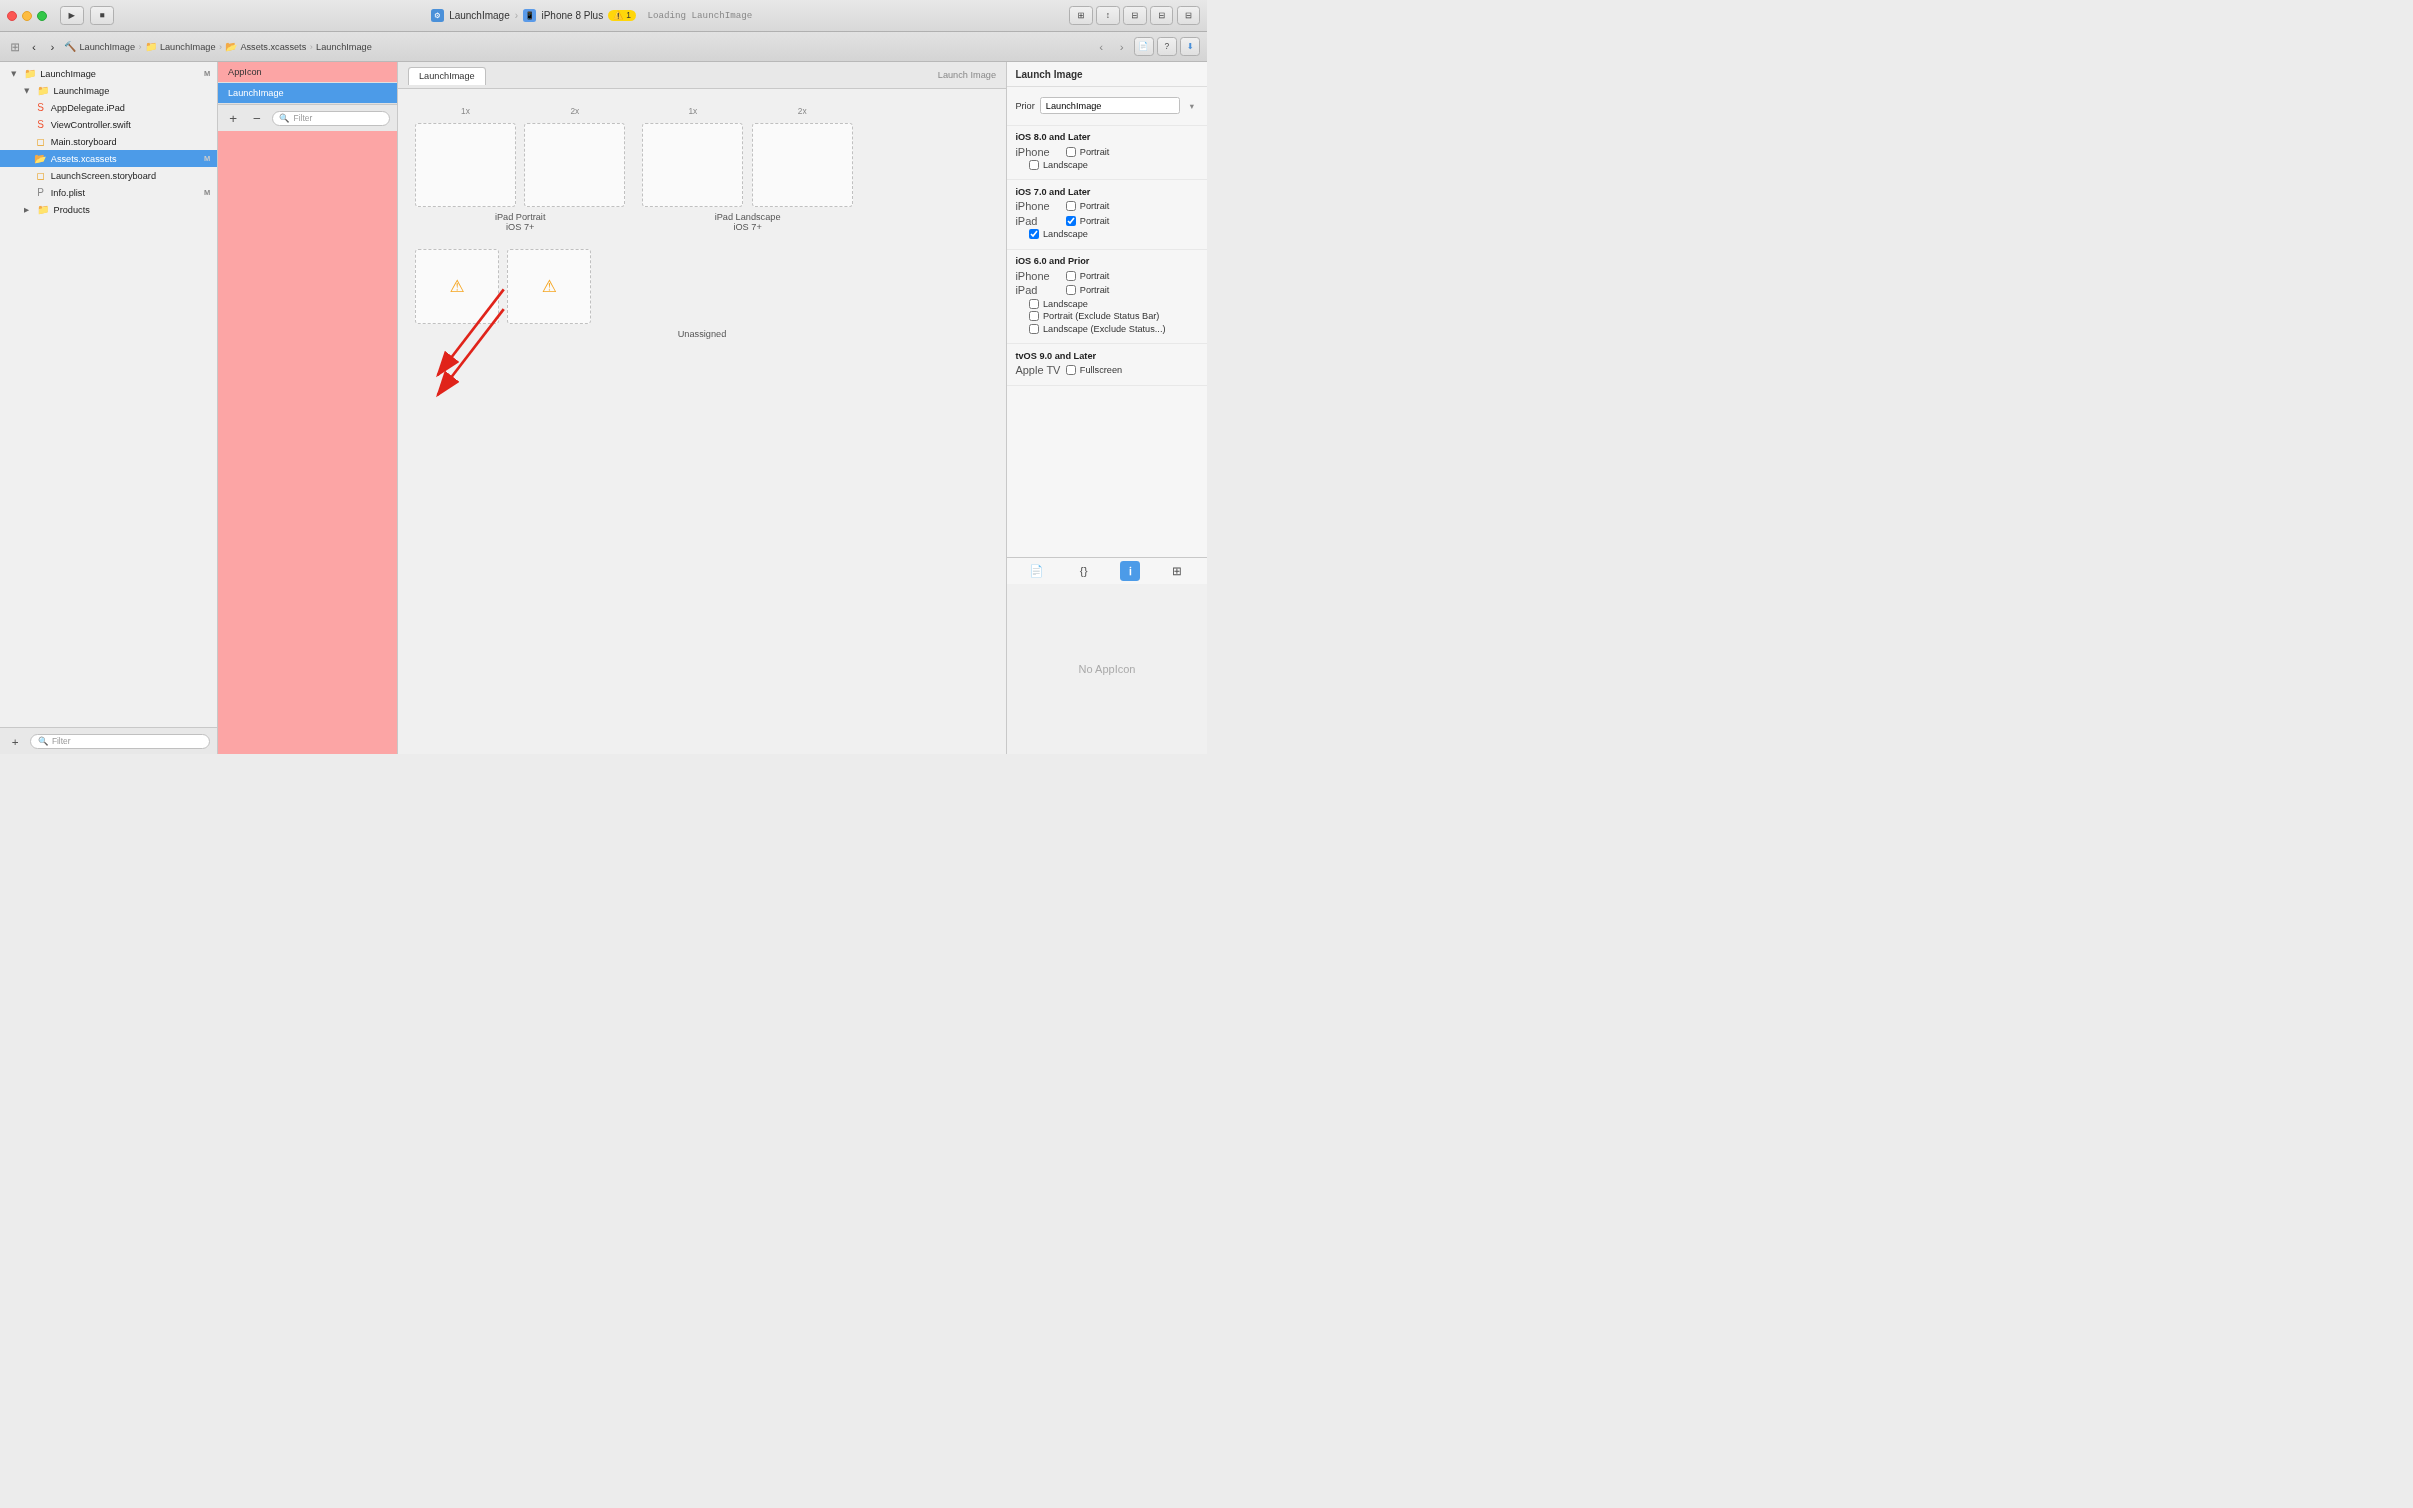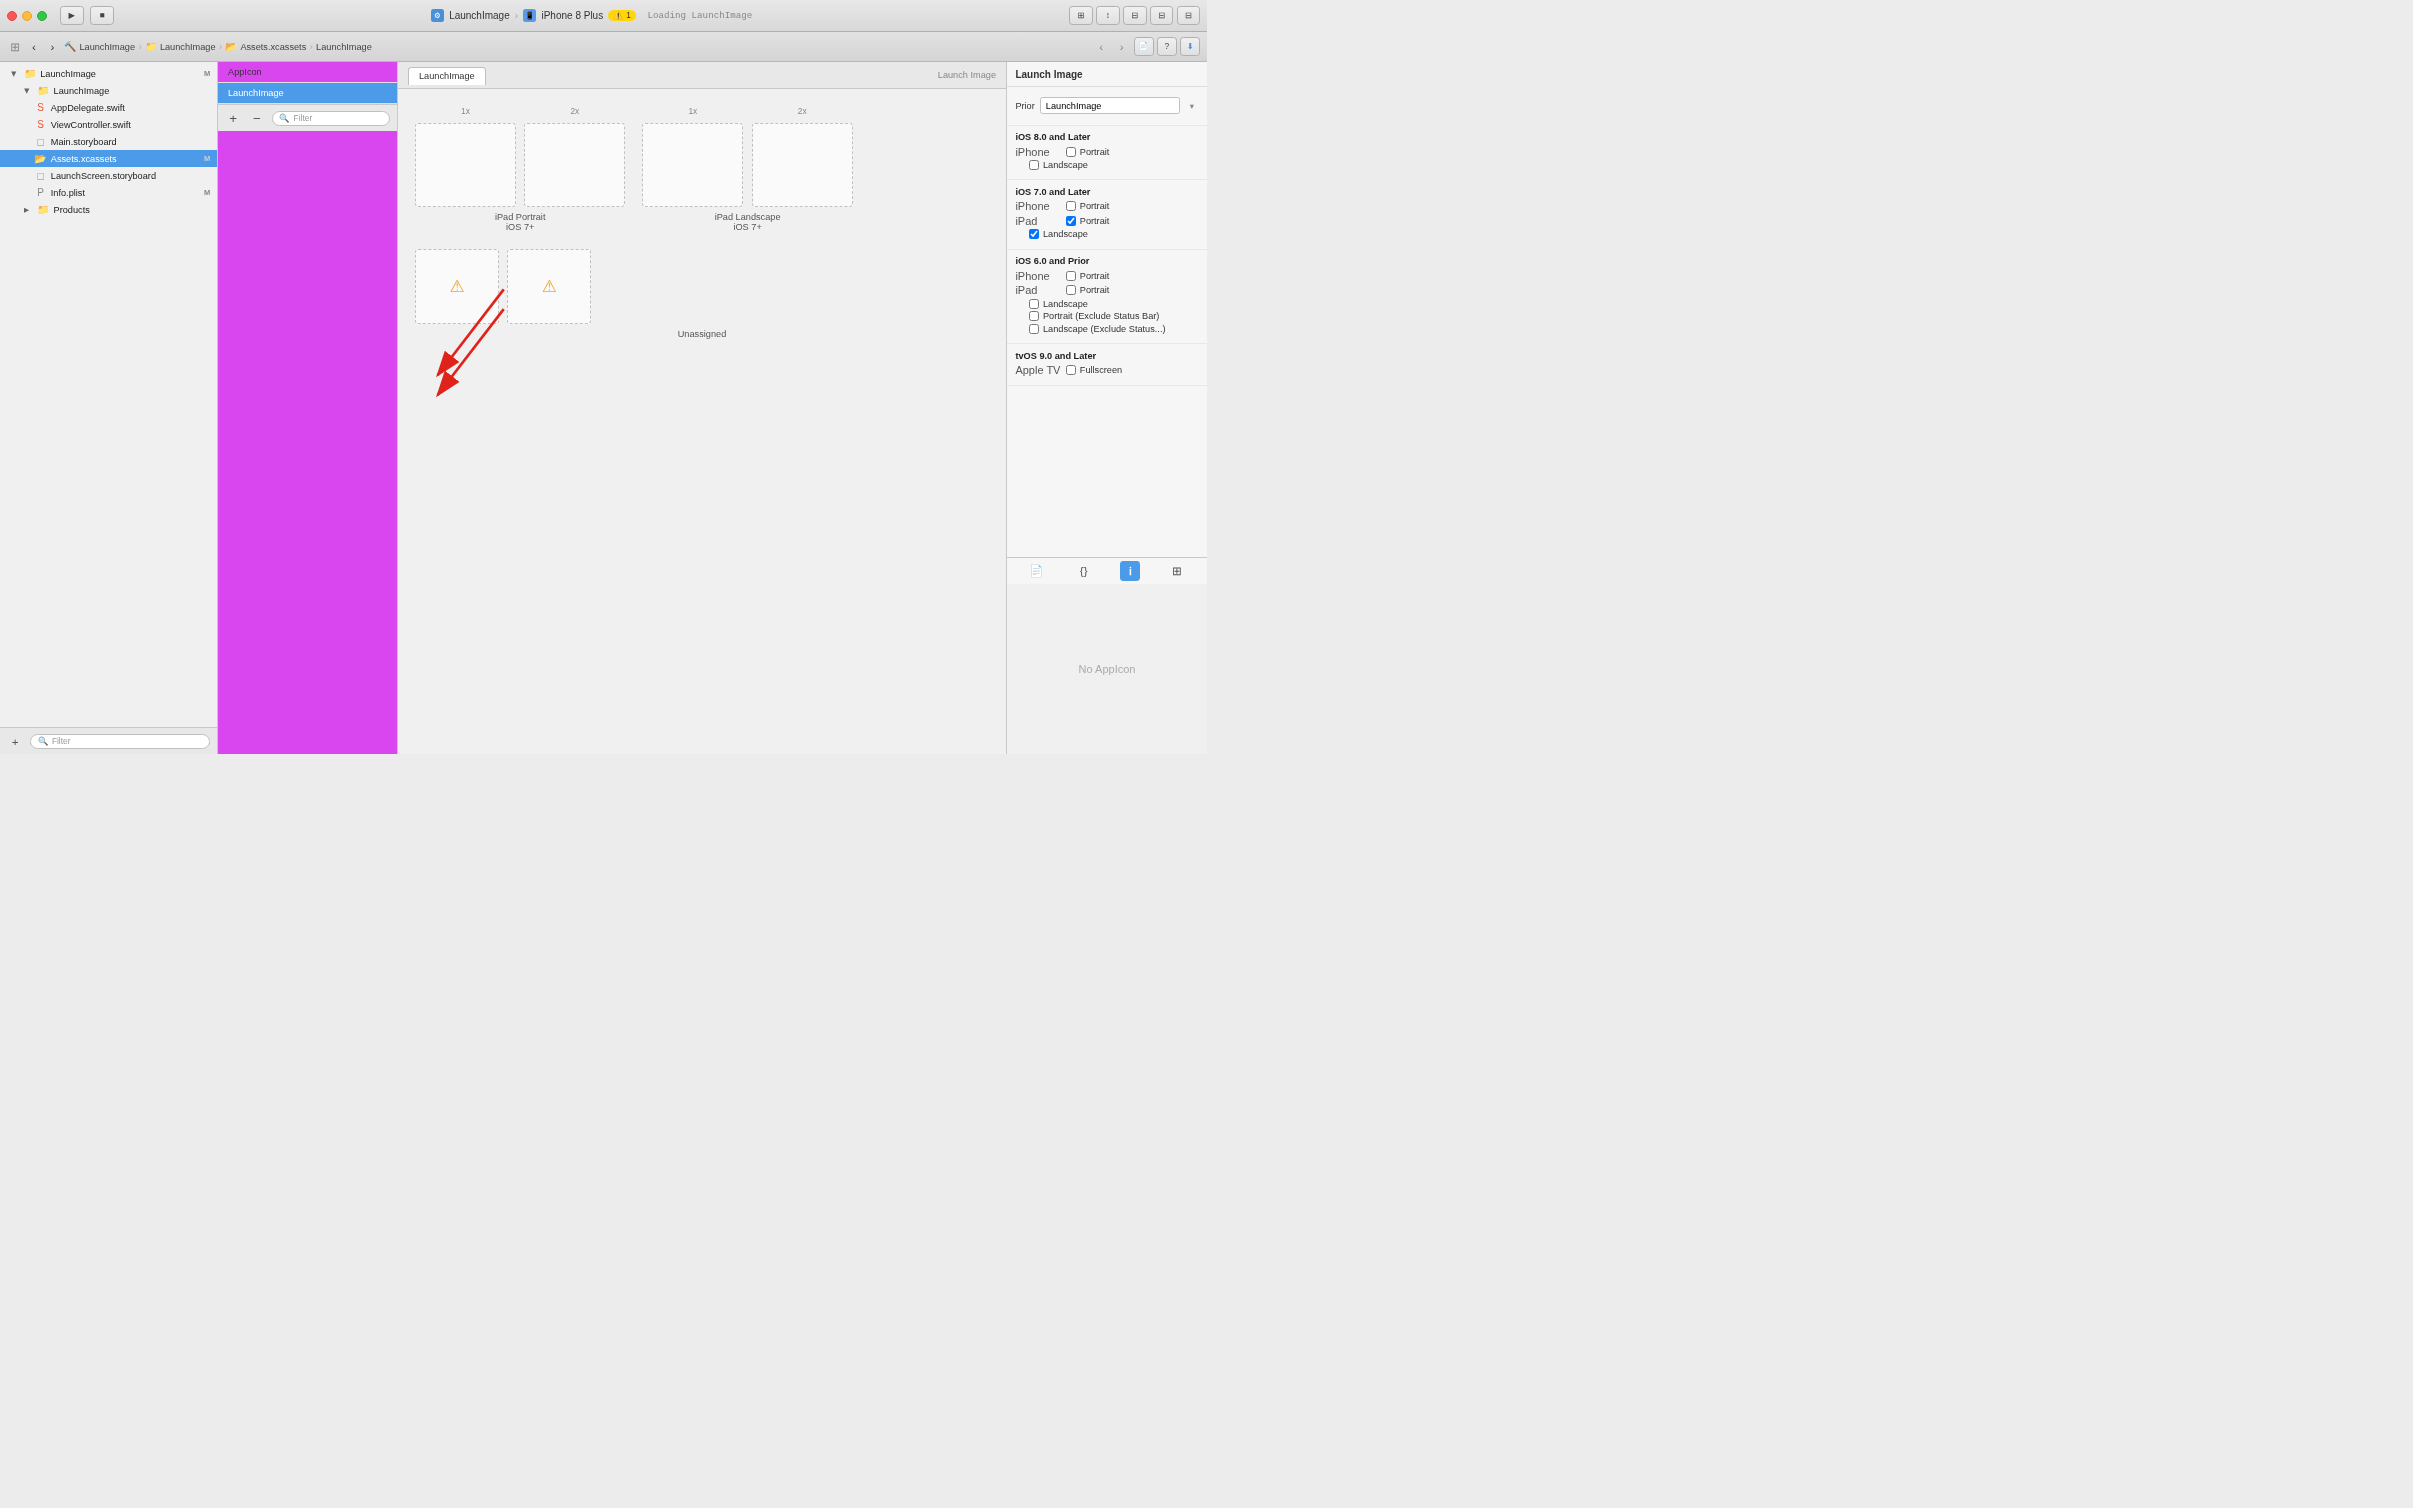--- a/index.html
+++ b/index.html
@@ -169,21 +169,21 @@
       border-radius: 7.5px;
       padding: 0 6.7px;
       font-size: 8.4px;
       color: #999;
       display: flex; align-items: center;
     }
 
     
     #asset-list {
       width: 180px;
-      background: #d946ef;
+      background: #fca5a5;
       border-right: 0.8px solid #c8c8c8;
       display: flex;
       flex-direction: column;
       flex-shrink: 0;
     }
     .asset-list-item {
       padding: 5px 10px;
       font-size: 9.2px;
       color: #333;
       cursor: pointer;
@@ -509,21 +509,21 @@
       <div class="tree-item indent-1">
         <div class="tree-icon">
             <span class="triangle open">▶</span>
           </div>
         <div class="tree-icon" style="color:#f5c842">📁</div>
         <span class="tree-label">LaunchImage</span>
       </div>
 
       <div class="tree-item indent-2">
         <div class="tree-icon" style="color:#ef5533">S</div>
-        <span class="tree-label">AppDelegate.swift</span>
+        <span class="tree-label">AppDelegate.iPad</span>
       </div>
 
       <div class="tree-item indent-2">
         <div class="tree-icon" style="color:#ef5533">S</div>
         <span class="tree-label">ViewController.swift</span>
       </div>
 
       <div class="tree-item indent-2">
         <div class="tree-icon" style="color:#e8a020">◻</div>
         <span class="tree-label">Main.storyboard</span>

